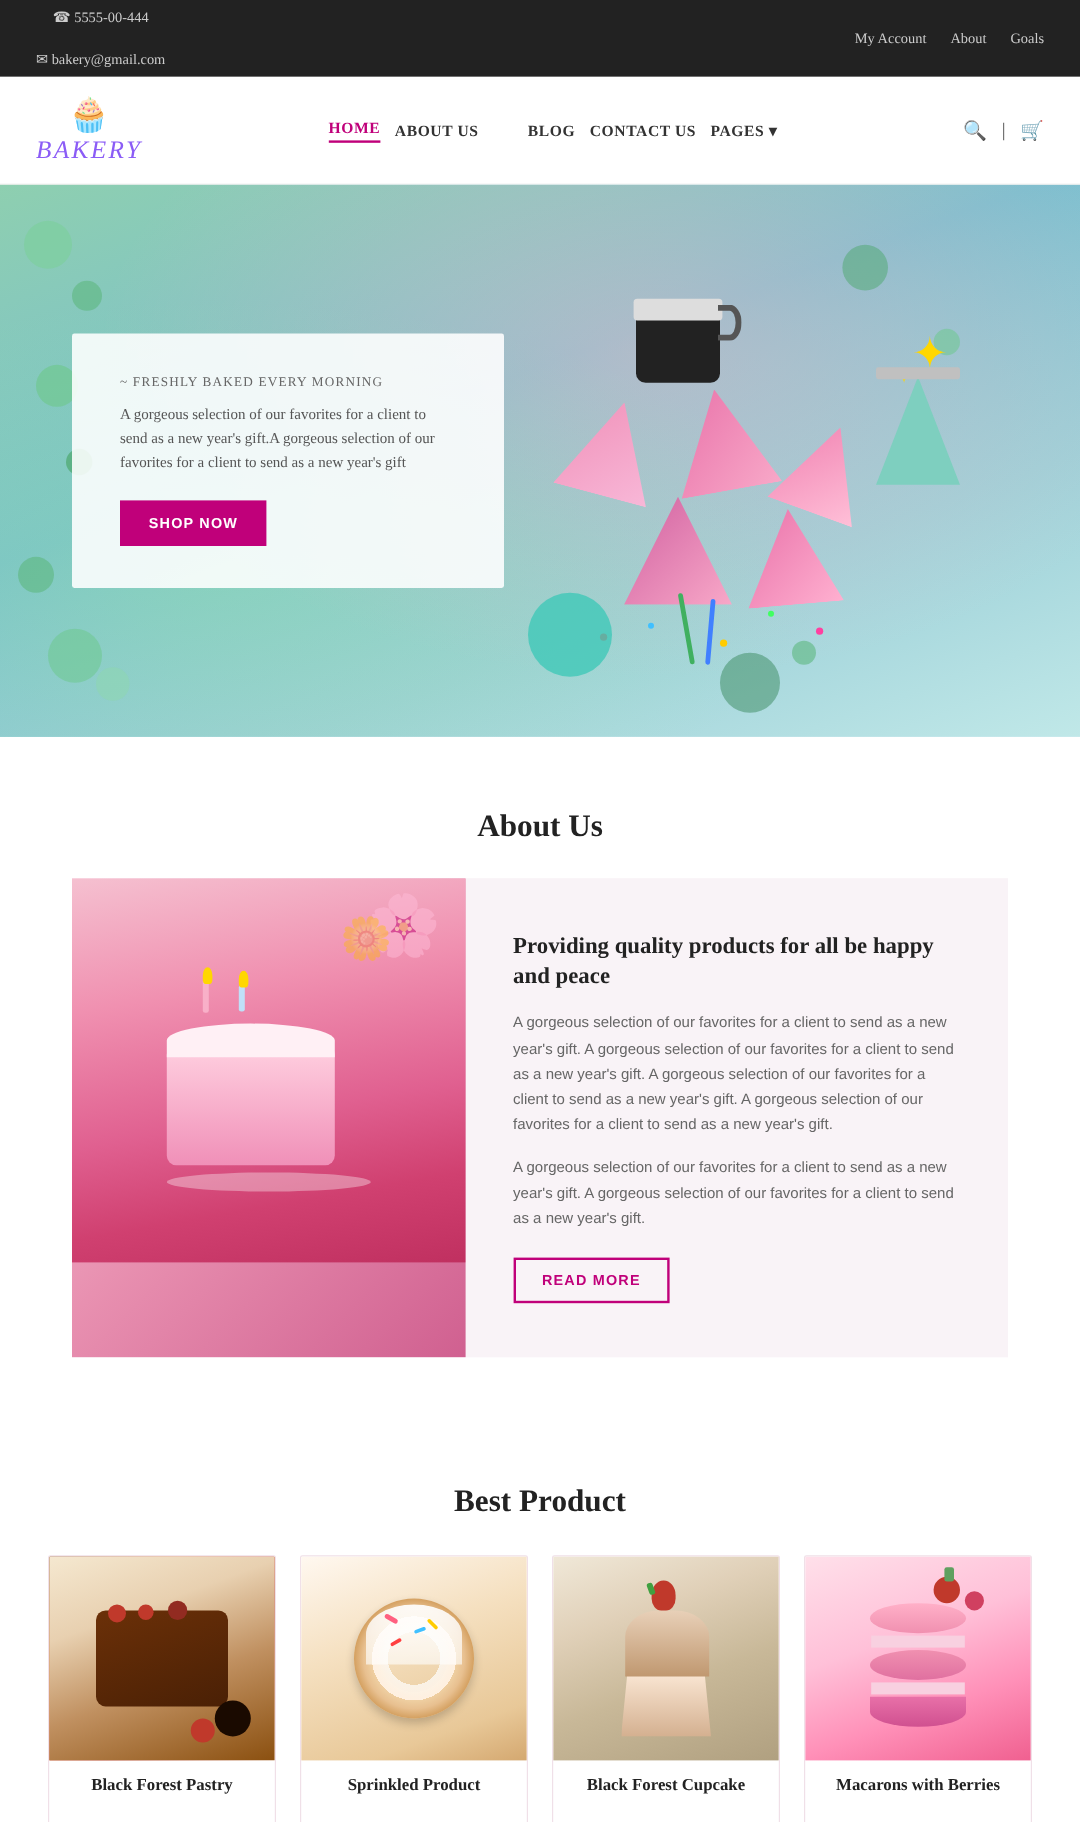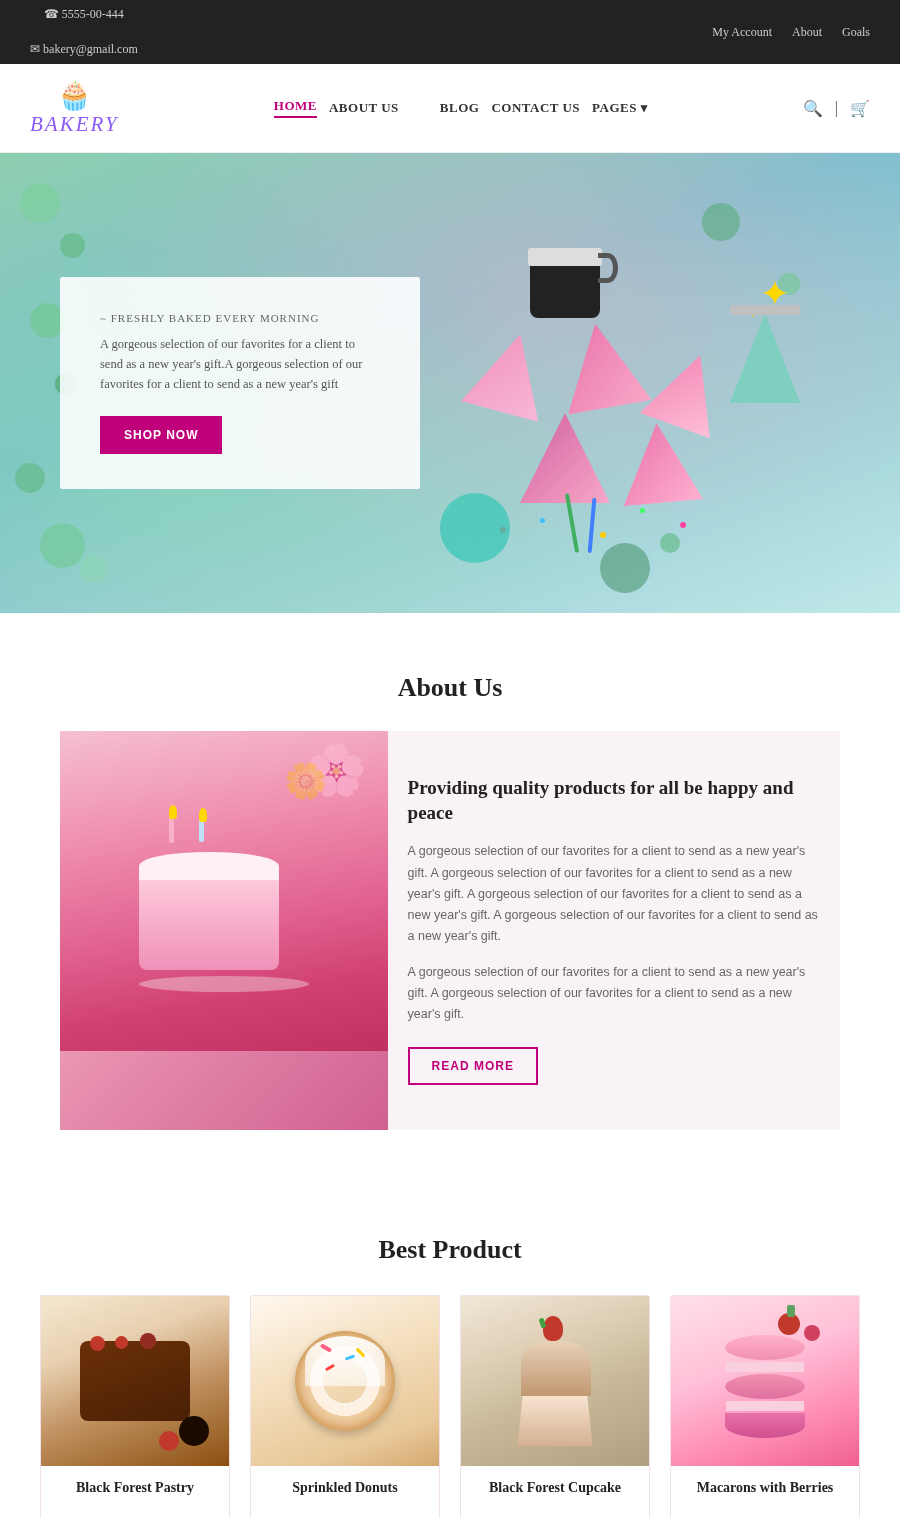--- a/index.html
+++ b/index.html
@@ -169,21 +169,21 @@
     }
     .about-image {
       width: 42%;
       min-height: 300px;
       background: linear-gradient(135deg, #f8c8d8 0%, #e890b0 50%, #d06090 100%);
       position: relative;
       overflow: hidden;
     }
     .about-text {
       width: 58%;
-      padding: 45px 20px;
+      padding: 45px 40px;
       background: #f9f3f7;
     }
     .about-heading {
       font-size: 19px;
       font-weight: bold;
       color: #222;
       margin-bottom: 16px;
       line-height: 1.3;
     }
     .about-para {
@@ -418,21 +418,21 @@
             </div>
 
             <div style="position:absolute;top:15px;left:25px;width:12px;height:4px;background:#ff6080;border-radius:2px;transform:rotate(30deg);"></div>
             <div style="position:absolute;top:25px;left:50px;width:10px;height:3px;background:#40c0ff;border-radius:2px;transform:rotate(-20deg);"></div>
             <div style="position:absolute;top:20px;left:60px;width:11px;height:3px;background:#ffcc00;border-radius:2px;transform:rotate(45deg);"></div>
             <div style="position:absolute;top:35px;left:30px;width:10px;height:3px;background:#ff4040;border-radius:2px;transform:rotate(-30deg);"></div>
           </div>
         </div>
       </div>
       <div class="product-info">
-        <div class="product-name">Sprinkled Donuts</div>
+        <div class="product-name">Sprinkled Product</div>
 
       </div>
     </div>
 
     <div class="product-card">
       <div class="product-img-3">
         <div style="width:100%;height:100%;display:flex;align-items:flex-end;justify-content:center;padding-bottom:20px;background:linear-gradient(160deg,#f0e8d8 0%,#e0d0b8 30%,#c8b898 60%,#b0a080 100%);">
 
           <div style="position:relative;">
             <div style="width:75px;height:60px;background:linear-gradient(180deg,#ffeedd 0%,#d4b090 100%);clip-path:polygon(8% 0,92% 0,100% 100%,0% 100%);"></div>

